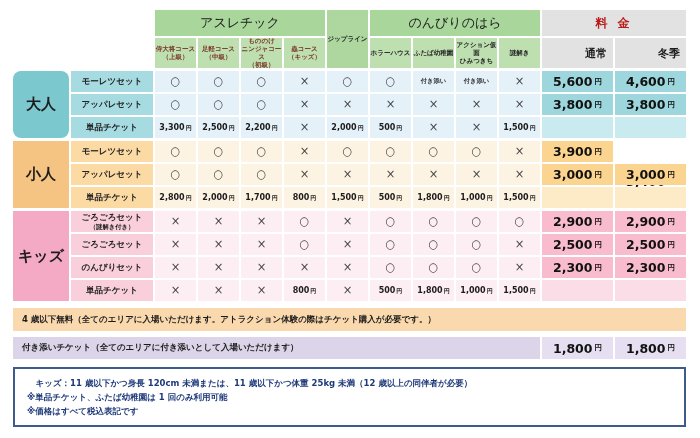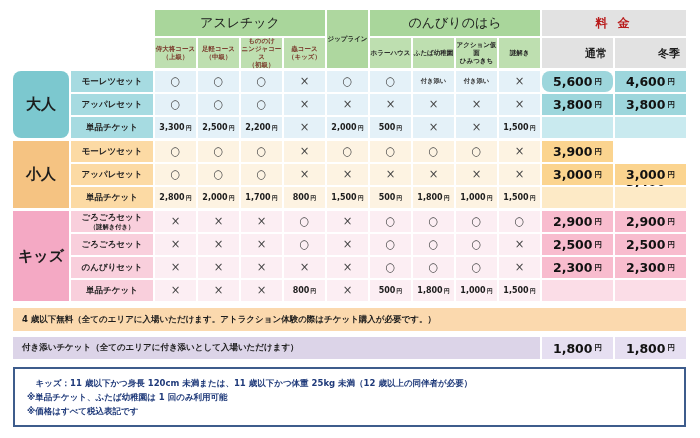--- a/index.html
+++ b/index.html
@@ -126,21 +126,21 @@
       </div>
       <div class="cell adult" style="grid-area: 1 / 9;">
         <span class="escort-txt">付き添い</span>
       </div>
       <div class="cell adult" style="grid-area: 1 / 10;">
         <span class="escort-txt">付き添い</span>
       </div>
       <div class="cell adult" style="grid-area: 1 / 11;">
         <span class="mark">×</span>
       </div>
-      <div class="fee adult filled" style="grid-area: 1 / 12; border-radius: 8px;">5,600<span class="yen">円</span></div>
+      <div class="fee adult filled" style="grid-area: 1 / 12;">5,600<span class="yen">円</span></div>
       <div class="fee adult filled" style="grid-area: 1 / 13;">4,600<span class="yen">円</span></div>
       <div class="row-label adult" style="grid-area: 2 / 2;">アッパレセット</div>
       <div class="cell adult" style="grid-area: 2 / 3;">
         <span class="mark">○</span>
       </div>
       <div class="cell adult" style="grid-area: 2 / 4;">
         <span class="mark">○</span>
       </div>
       <div class="cell adult" style="grid-area: 2 / 5;">
         <span class="mark">○</span>

